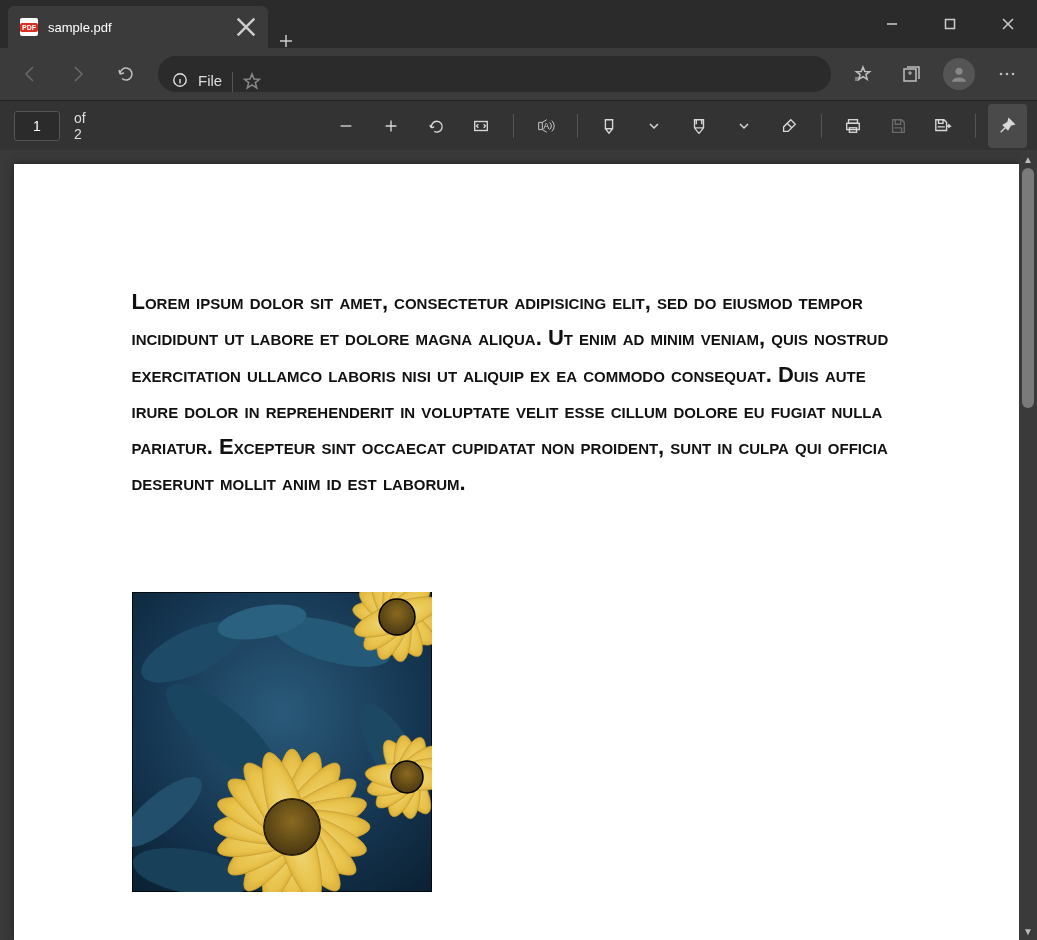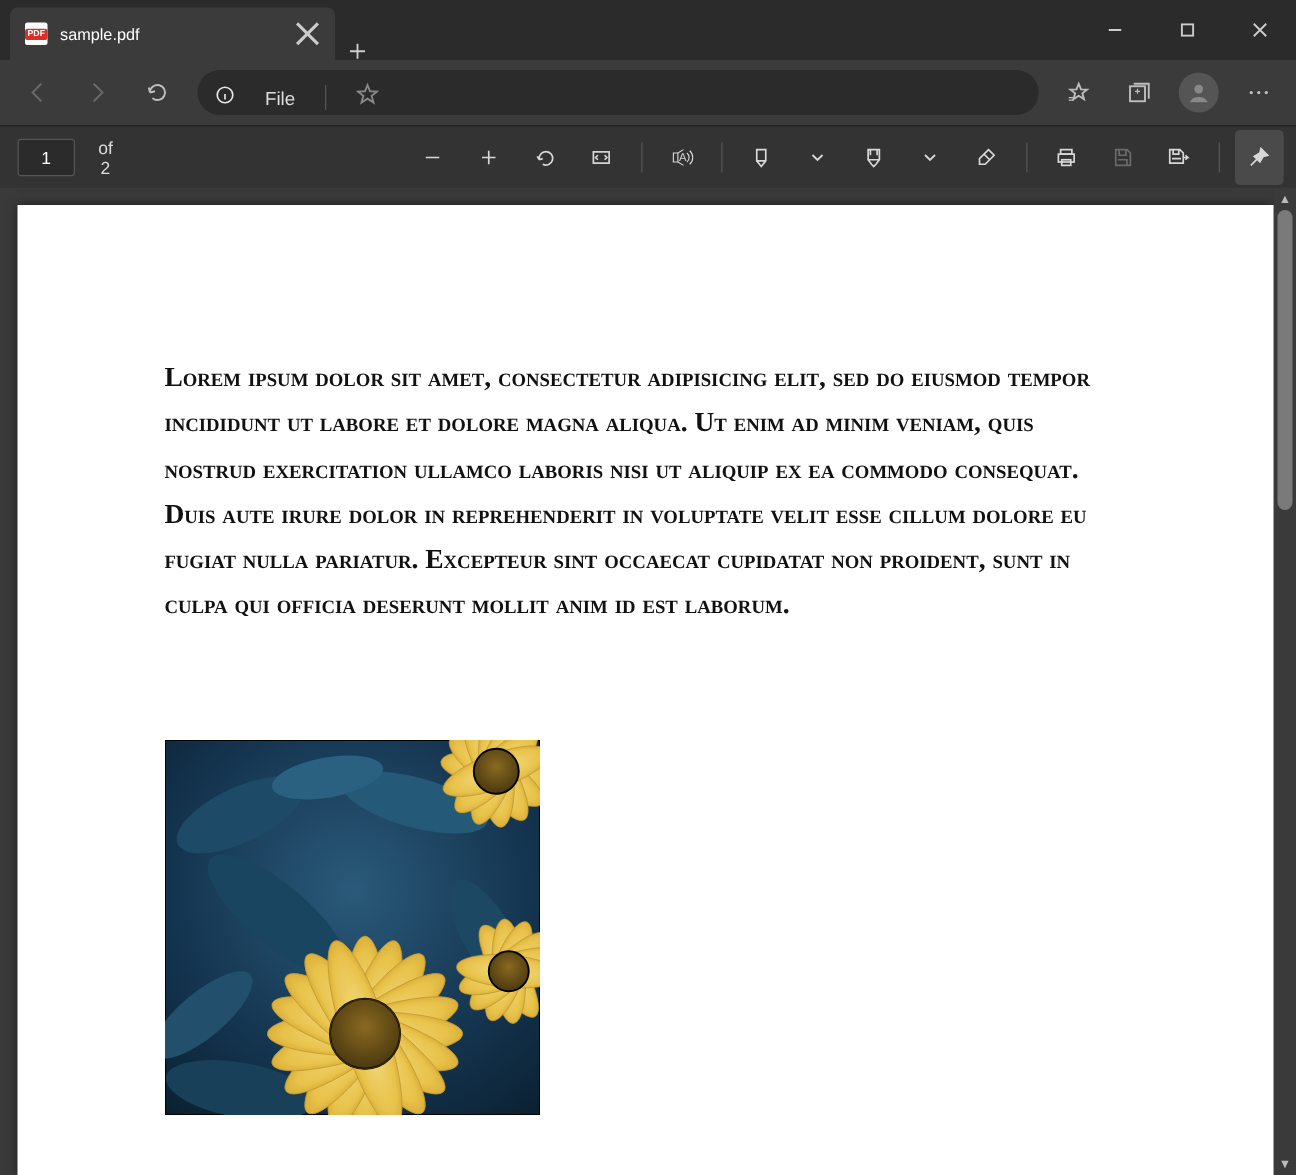--- a/index.html
+++ b/index.html
@@ -16,41 +16,41 @@
   .tab .close { width: 20px; height: 20px; display:flex;align-items:center;justify-content:center;color:#ccc; }
   .newtab { width: 36px; display:flex;align-items:center;justify-content:center;color:#ccc; font-size:18px; }
   .winctrls { margin-left: auto; display:flex; }
   .winctrl { width: 58px; height: 48px; display:flex;align-items:center;justify-content:center;color:#ccc; }
   .winctrl svg { width: 12px; height: 12px; }
 
   
   .addrrow { height: 52px; background: #3b3b3b; display:flex; align-items:center; padding: 0 8px; gap: 4px; }
   .navbtn { width: 44px; height: 44px; display:flex;align-items:center;justify-content:center;color:#bfbfbf; border-radius:4px;}
   .navbtn.disabled { color:#6a6a6a; }
-  .urlbox { flex:1; height: 36px; background:#2b2b2b; border-radius: 18px; display:flex; align-items:flex-end; padding: 4px 14px; color:#e8e8e8; font-size: 15px; gap: 24px; margin-left:6px; margin-right:6px;}
+  .urlbox { flex:1; height: 36px; background:#2b2b2b; border-radius: 18px; display:flex; align-items:flex-start; padding: 16px 14px; color:#e8e8e8; font-size: 15px; gap: 10px; margin-left:6px; margin-right:6px;}
   .urlbox .divider { width:1px; height:20px; background:#555; }
   .urlbox .urltext { flex:1; white-space:nowrap; overflow:hidden; text-overflow:ellipsis; }
   .urlbox .filelabel { color:#ddd; }
   .profile { width:32px; height:32px; border-radius:50%; background:#555; display:flex;align-items:center;justify-content:center;color:#333;}
 
   
   .pdfbar { height: 50px; background: #333333; display:flex; align-items:center; padding: 0 10px; color:#ddd; gap: 6px; border-top:1px solid #222;}
   .pdfbar .pageinput { width: 46px; height: 30px; background:#2b2b2b; border:1px solid #555; color:#fff; text-align:center; font-size:14px; border-radius:3px; margin-left:4px;}
-  .pdfbar .pagelabel { font-size:14px; margin-left:8px; color:#ddd;text-align:center;}
+  .pdfbar .pagelabel { font-size:14px; margin-left:8px; color:#ddd;}
   .pdfbar .tbtn { width:44px; height:44px; display:flex;align-items:center;justify-content:center;color:#d8d8d8; border-radius:4px;}
   .pdfbar .tbtn.dim { color:#6a6a6a; }
   .pdfbar .sep { width:1px; height:24px; background:#555; margin:0 6px;}
   .pdfbar .spacer { flex:0 0 auto; width: 220px;}
   .pdfbar .pin { background:#4a4a4a; border-radius:4px;}
 
   
   .contentwrap { flex:1; display:flex; background:#3a3a3a; overflow:hidden;}
   .scrollregion { flex:1; position:relative; overflow:hidden; }
   .page { position:absolute; left:14px; top:14px; right:0; bottom:0; background:#fff; box-shadow: 0 0 8px rgba(0,0,0,0.5); padding-top:120px;}
-  .pagetext { margin: 0 auto; width: 770px; font-family: Liberation Serif, serif; font-size: 22px; font-weight: bold; font-variant: small-caps; line-height: 1.65; color:#111;}
+  .pagetext { margin: 0 auto; width: 770px; font-family: Liberation Sans, sans-serif; font-size: 22px; font-weight: bold; font-variant: small-caps; line-height: 1.65; color:#111;}
   .pageimg { margin: 90px 0 0 0; margin-left: calc((100% - 770px)/2); width: 300px; height: 300px; overflow:hidden; position:relative;}
   .flowerart { width:100%; height:100%; }
 
   .vscroll { width: 18px; background:#3a3a3a; display:flex; flex-direction:column; align-items:center;}
   .vscroll .arrow { height:18px; width:100%; display:flex;align-items:center;justify-content:center;color:#bbb;font-size:10px;}
   .vscroll .track { flex:1; width:100%; position:relative;}
   .vscroll .thumb { position:absolute; left:3px; right:3px; top:0; height:240px; background:#7a7a7a; border-radius:6px;}
 
   svg { stroke: currentColor; fill: none; stroke-width: 1.5; }
 </style>

